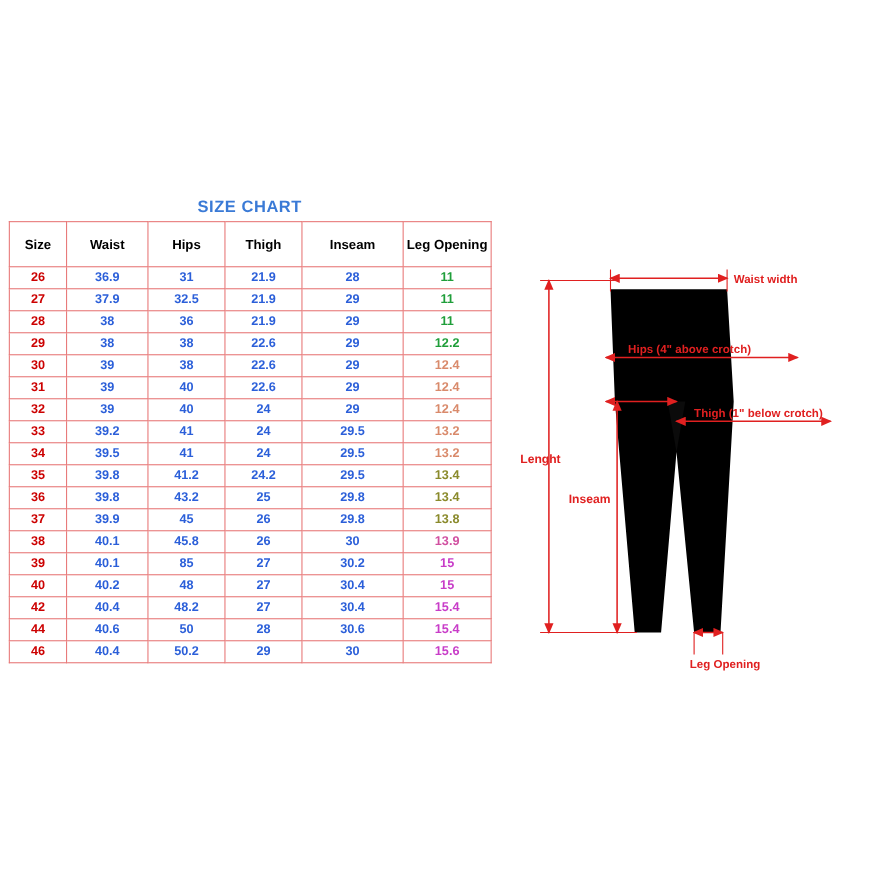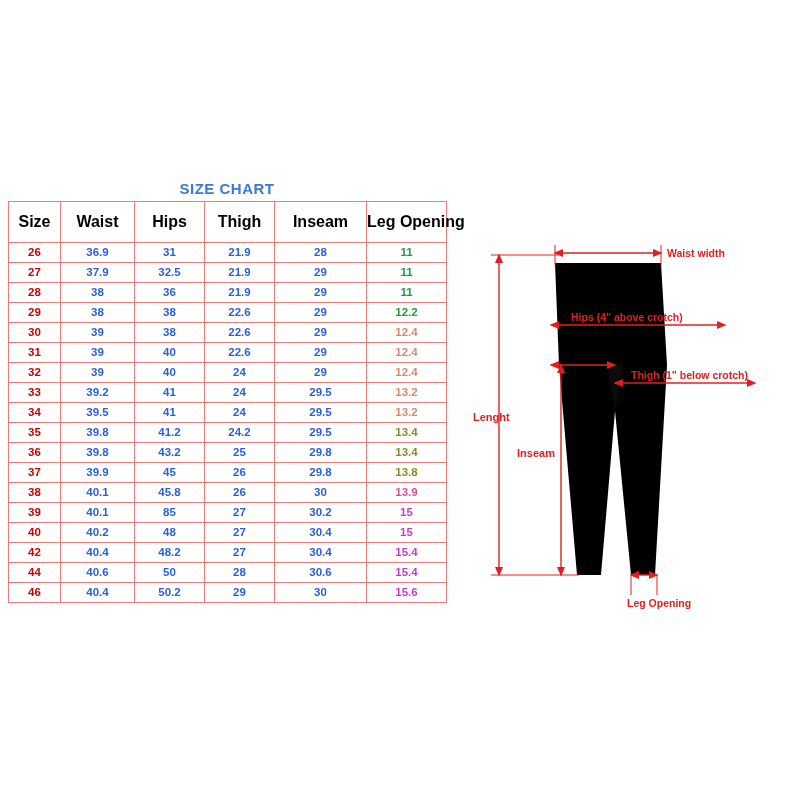--- a/index.html
+++ b/index.html
@@ -51,21 +51,21 @@
     text-align: center;
     font-size: 11.5px;
     height: 19px;
     padding: 0;
     line-height: 19px;
     white-space: nowrap;
   }
 
   table.size-chart thead th {
     font-weight: bold;
-    font-size: 16px;
+    font-size: 12px;
     color: #000;
     height: 40px;
     line-height: 14px;
     vertical-align: middle;
   }
 
   col.c-size    { width: 52px; }
   col.c-length  { width: 74px; }
   col.c-hips    { width: 70px; }
   col.c-thigh   { width: 70px; }

